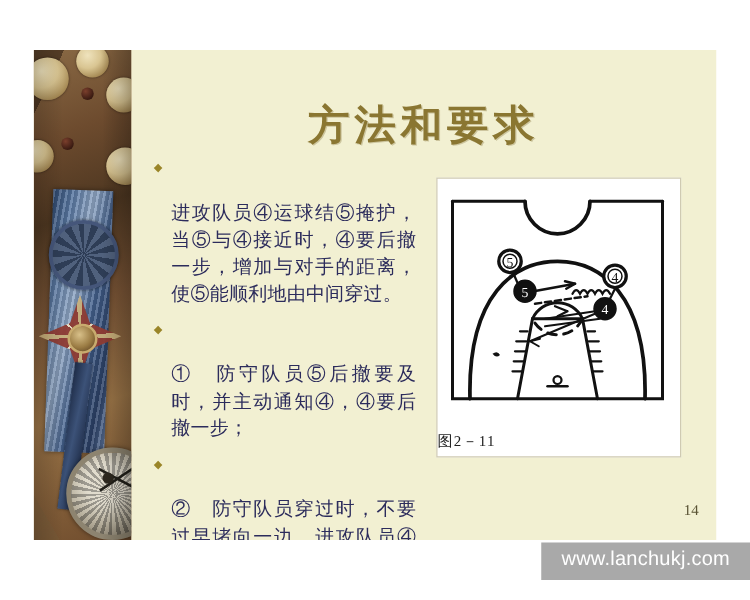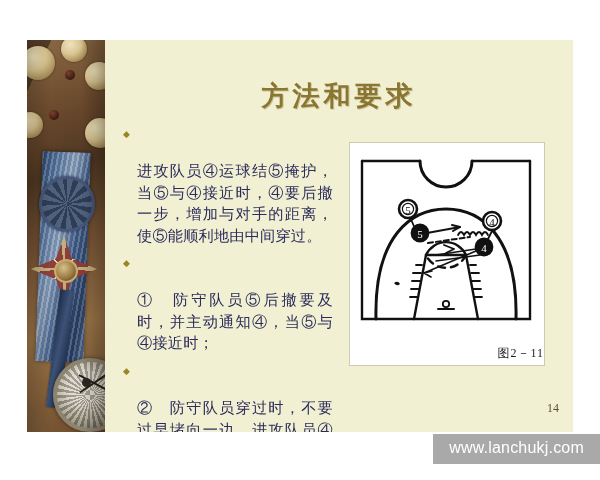--- a/index.html
+++ b/index.html
@@ -142,21 +142,21 @@
   }
 
   
   #slide-title {
     position: absolute;
     left: 78px;
     top: 38px;
     width: 468px;
     text-align: center;
     font-family: "Liberation Serif", "DejaVu Serif", serif;
-    font-size: 27px;
+    font-size: 33px;
     font-weight: 700;
     letter-spacing: 4px;
     color: #8a7631;
     text-shadow: 1px 1px 0 rgba(120,100,40,.30);
   }
 
   
   #body-list {
     position: absolute;
     left: 96px;
@@ -199,21 +199,21 @@
   }
   #court {
     position: absolute;
     left: 8px; top: 8px;
     width: 176px; height: 180px;
   }
   #fig-caption {
     position: absolute;
     left: 0; right: 0;
     bottom: 3px;
-    text-align: right;
+    text-align: left;
     font-family: "Liberation Serif", "DejaVu Serif", serif;
     font-size: 12px;
     color: #1d1d1d;
     letter-spacing: 1px;
   }
 
   
   #page-number {
     position: absolute;
     right: 14px;
@@ -286,21 +286,21 @@
 
     <div id="body-list">
 
       <div class="bullet-row">
         <span class="bullet-mark">◆</span>
         <span class="bullet-text">进攻队员④运球结⑤掩护，当⑤与④接近时，④要后撤一步，增加与对手的距离，使⑤能顺利地由中间穿过。</span>
       </div>
 
       <div class="bullet-row">
         <span class="bullet-mark">◆</span>
-        <span class="bullet-text">①　防守队员⑤后撤要及时，并主动通知④，当⑤与④接近时；</span>
+        <span class="bullet-text">①　防守队员⑤后撤要及时，并主动通知④，④要后撤一步；</span>
       </div>
 
       <div class="bullet-row">
         <span class="bullet-mark">◆</span>
         <span class="bullet-text">②　防守队员穿过时，不要过早堵向一边，进攻队员④运球结⑤掩护。</span>
       </div>
 
     </div>
 
     <div id="figure-wrap">

